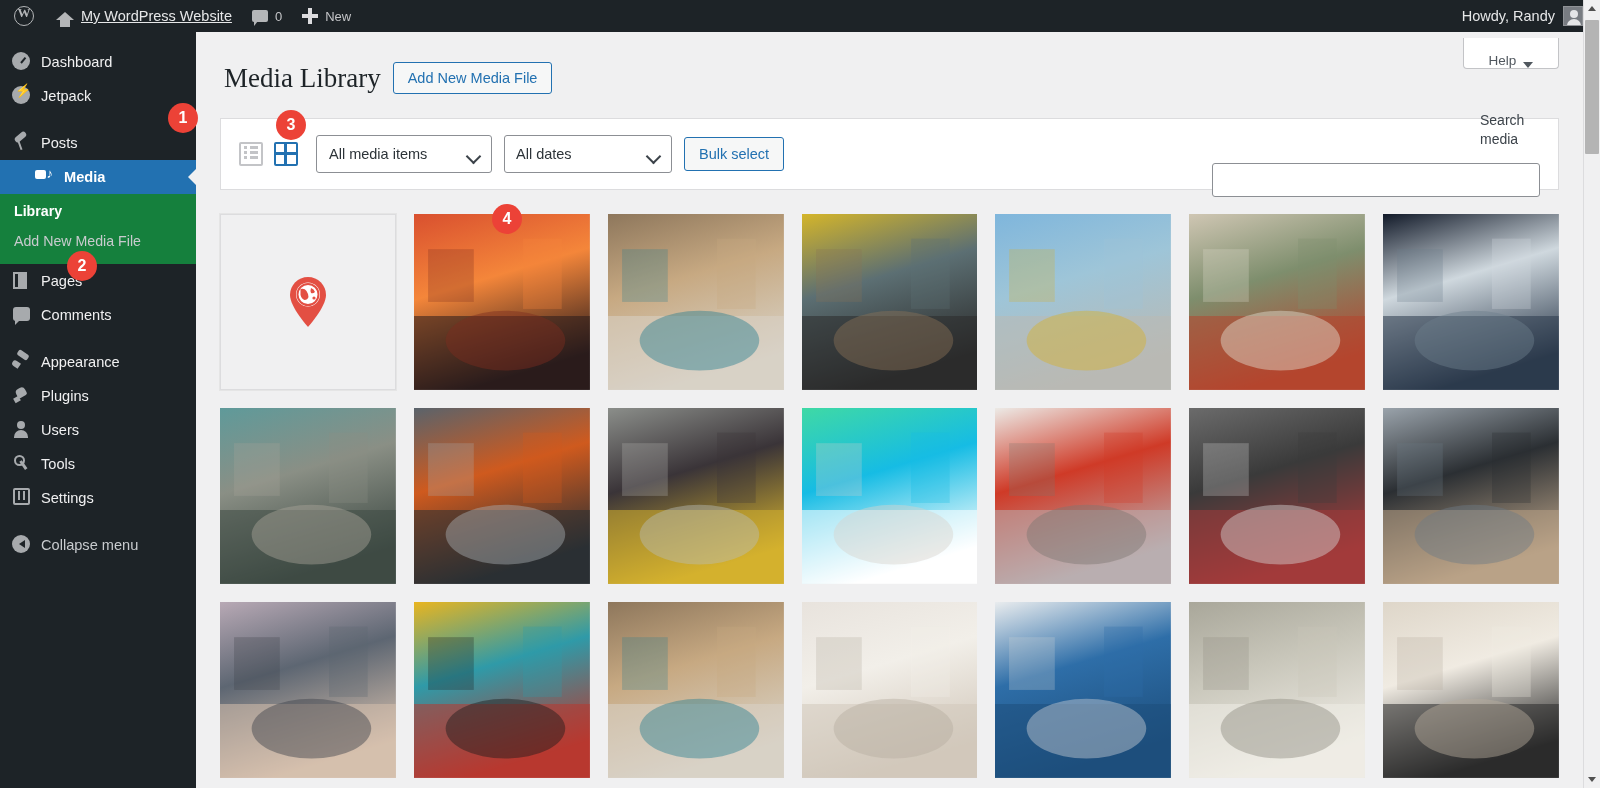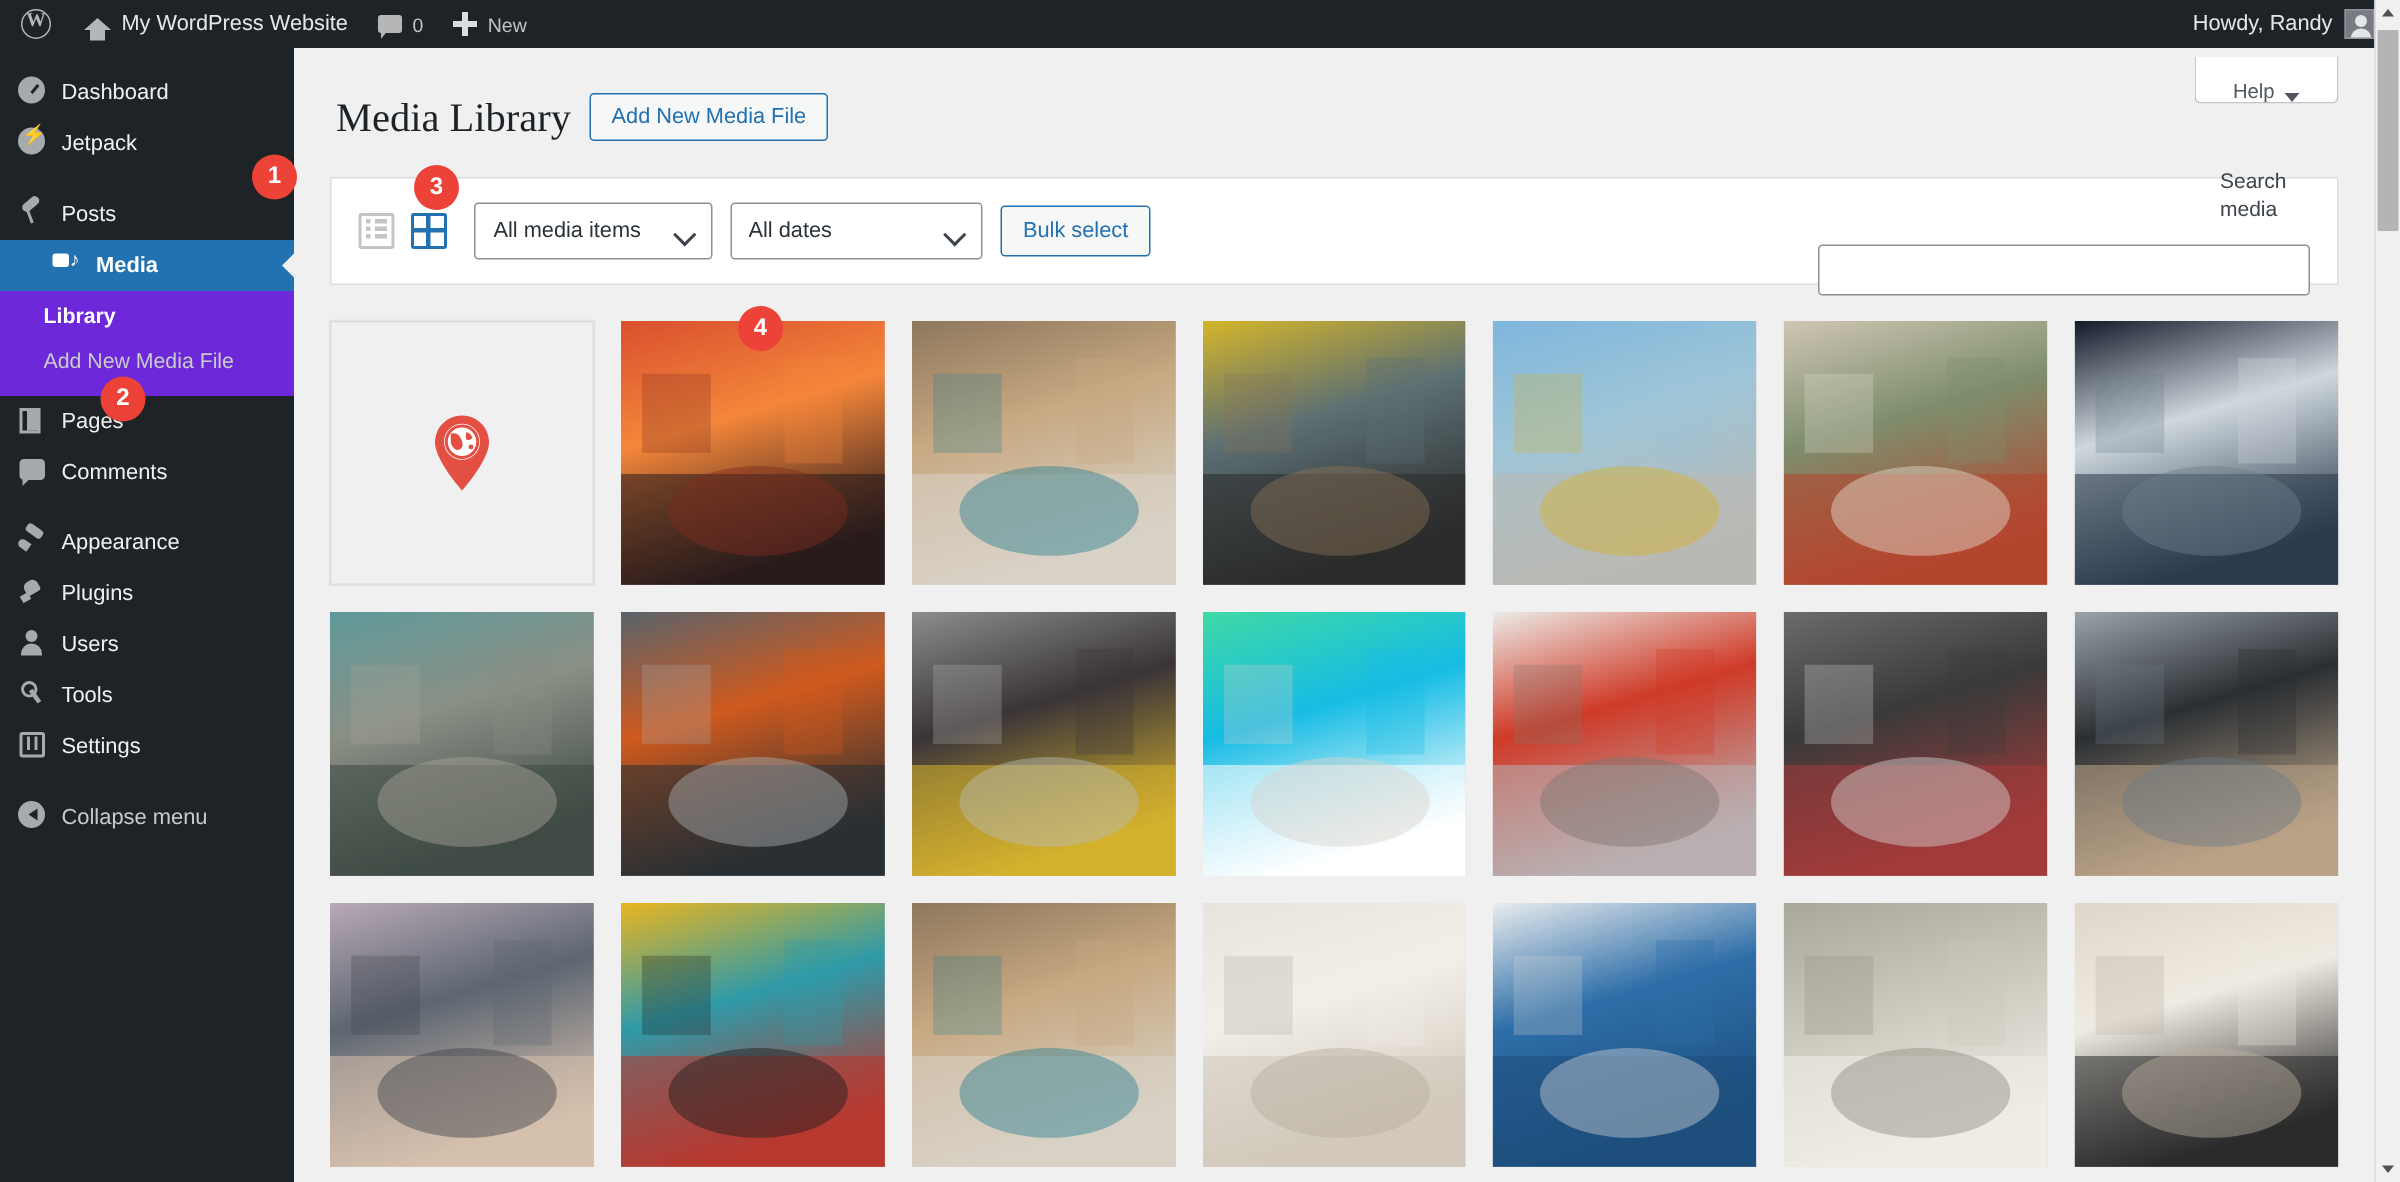--- a/index.html
+++ b/index.html
@@ -39,21 +39,21 @@
   }
   .home-glyph {
     width: 0; height: 0; position: relative;
     border-left: 9px solid transparent; border-right: 9px solid transparent;
     border-bottom: 8px solid #b4b6b8;
   }
   .home-glyph::after {
     content: ""; position: absolute; left: -5px; top: 8px;
     width: 10px; height: 7px; background: #b4b6b8;
   }
-  #ab-sitename .ab-label { font-size: 14.5px; color: #e6e7e8; }
+  #ab-sitename .ab-label { font-size: 14.5px; color: #e6e7e8; text-decoration: underline; }
   .comment-glyph {
     width: 16px; height: 12px; background: #b4b6b8;
     border-radius: 2px; position: relative;
   }
   .comment-glyph::after {
     content: ""; position: absolute; left: 2px; top: 11px;
     border-left: 4px solid #b4b6b8; border-bottom: 5px solid transparent;
   }
   .plus-glyph {
     width: 16px; height: 16px; position: relative;
@@ -96,21 +96,21 @@
   .menu-sep { height: 13px; }
   .menu-top.current {
     background: #2271b1; color: #fff; font-weight: 600; padding-left: 34px;
   }
   .menu-top.current::after {
     content: ""; position: absolute; right: 0; top: 50%;
     margin-top: -8px;
     border-top: 8px solid transparent; border-bottom: 8px solid transparent;
     border-right: 8px solid #f0f0f1;
   }
-  .submenu { background: #6d28d9; padding: 2px 0 8px 15px; }
+  .submenu { background: #15803d; padding: 2px 0 8px 0; }
   .submenu-item {
     display: flex; align-items: center;
     height: 30px; padding-left: 14px;
     color: #c8cbce; font-size: 14.2px; cursor: pointer;
   }
   .submenu-item.current { color: #fff; font-weight: 600; }
   .collapse-row { color: #c8cbce; }
 
   
   .ic { display: inline-block; position: relative; }
@@ -236,21 +236,21 @@
     padding: 0 34px 0 12px; cursor: pointer;
     font-family: "Liberation Sans", sans-serif;
   }
   .sel-wrap { position: relative; margin-right: 12px; }
   .sel-wrap::after {
     content: ""; position: absolute; right: 13px; top: 16px; pointer-events: none;
     width: 9px; height: 9px;
     border-right: 2px solid #3c434a; border-bottom: 2px solid #3c434a;
     transform: rotate(45deg);
   }
-  #sel-media { width: 159px; }
+  #sel-media { width: 176px; }
   #sel-dates { width: 168px; padding-left: 11px; }
   #bulk-select-btn {
     background: #f6f7f7; border: 1px solid #2271b1; color: #2271b1;
     font-size: 14.5px; padding: 8px 14px; border-radius: 3px; cursor: pointer;
   }
   #search-group {
     margin-left: auto; display: flex; align-items: flex-end; gap: 14px; flex-direction: column;
   }
   #search-label {
     width: 60px; font-size: 14px; color: #3c434a; line-height: 1.35;

